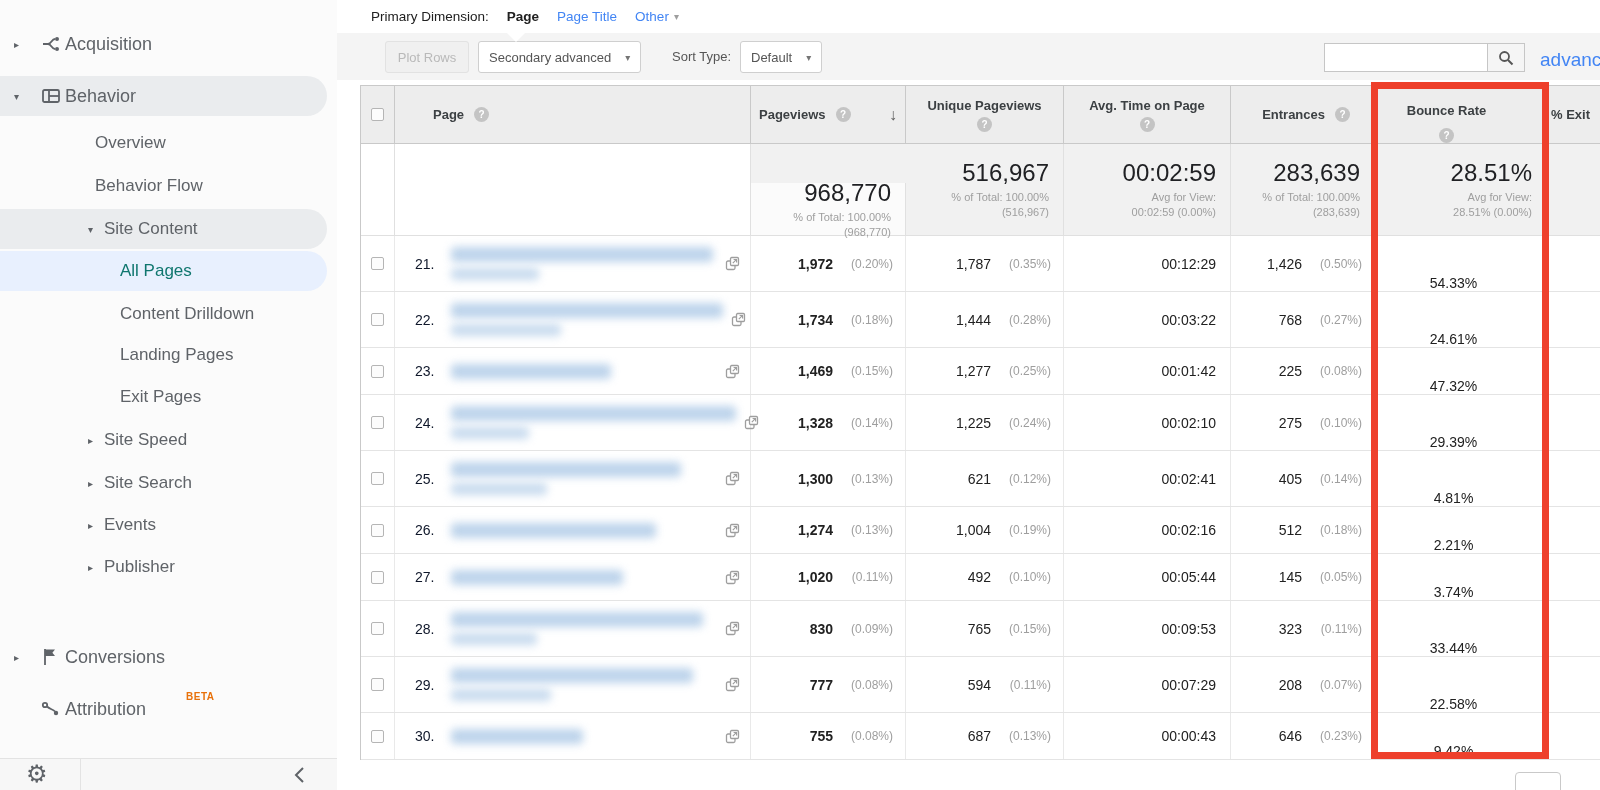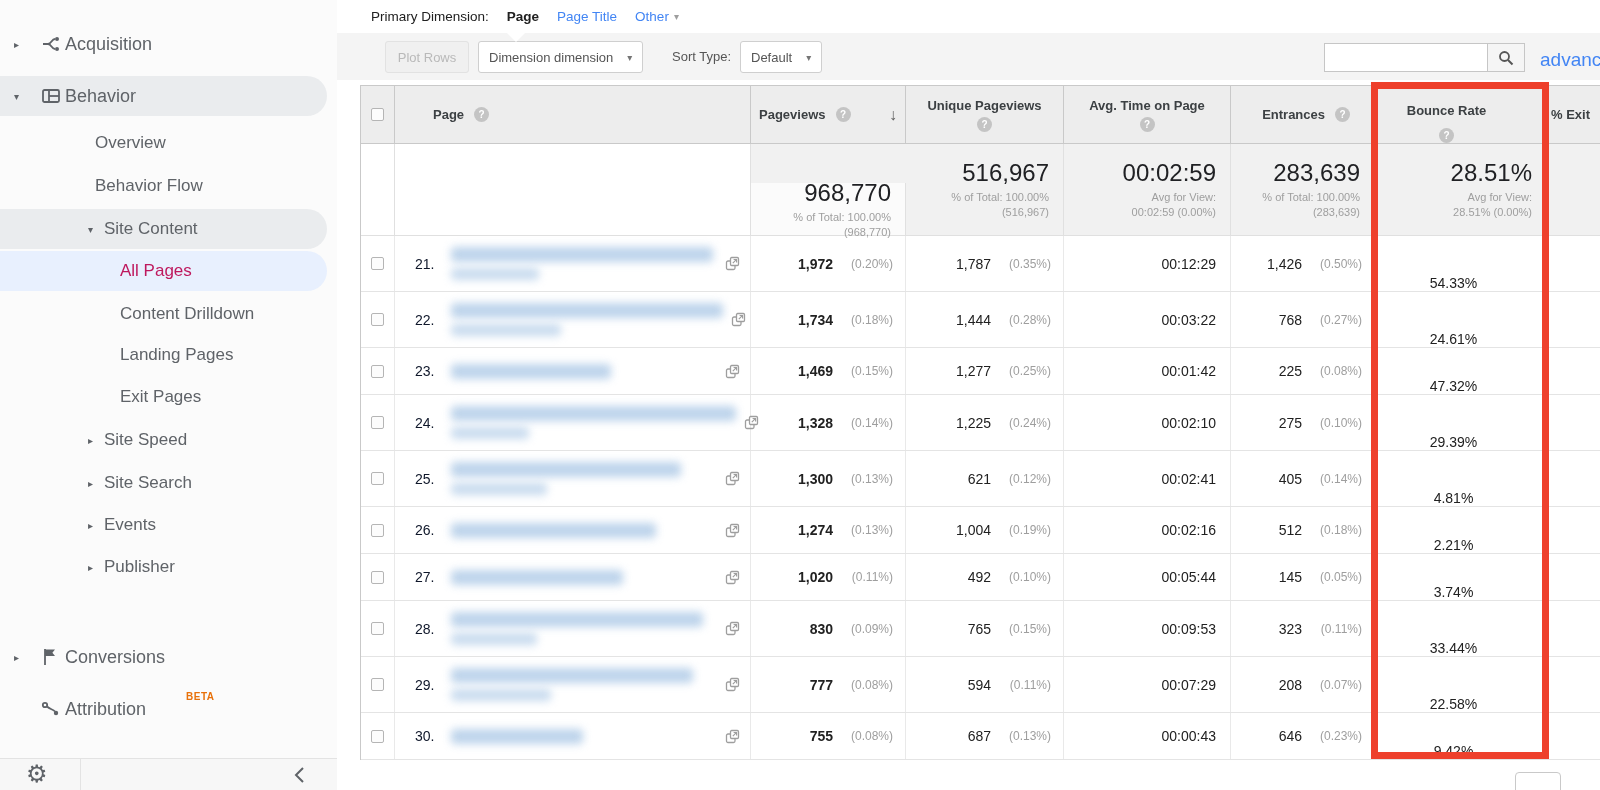--- a/index.html
+++ b/index.html
@@ -14,21 +14,21 @@
   .nav-item.top .arrow { left:14px; }
   .nav-item.top .nav-icon { position:absolute; left:40px; width:22px; height:22px; }
   .nav-item.top .lbl { position:absolute; left:65px; }
   .nav-item.sub1 { font-size:17px; }
   .nav-item.sub1 .lbl { position:absolute; left:95px; }
   .nav-item.sub1.witharrow .arrow { left:88px; }
   .nav-item.sub1.witharrow .lbl { left:104px; }
   .nav-item.sub2 { font-size:17px; }
   .nav-item.sub2 .lbl { position:absolute; left:120px; }
   .nav-item.pill-gray { background:#eaecee; border-radius:0 20px 20px 0; }
-  .nav-item.pill-blue { background:#e8f0fe; border-radius:0 20px 20px 0; color:#be185d; }
+  .nav-item.pill-blue { background:#e8f0fe; border-radius:0 20px 20px 0; color:#0f766e; }
   .beta { position:absolute; left:186px; top:2px; font-size:10px; font-weight:bold; color:#e8710a; letter-spacing:.5px; }
   .side-foot { position:absolute; left:0; bottom:0; width:337px; height:32px; border-top:1px solid #e3e3e3; background:#f7f7f7; }
   .side-foot .vdiv { position:absolute; left:80px; top:0; bottom:0; width:1px; background:#e3e3e3; }
   .gear { position:absolute; left:26px; top:1px; font-size:24px; color:#5f6368; cursor:pointer; }
   .collapse { position:absolute; left:292px; top:5px; cursor:pointer; }
 
   
   .content { position:absolute; left:337px; top:0; width:1263px; height:790px; background:#fff; overflow:hidden; }
   .pd-bar { position:absolute; left:0; top:0; width:100%; height:33px; background:#fff; display:flex; align-items:center; padding-left:34px; gap:18px; font-size:13.5px; }
   .pd-label { color:#212121; }
@@ -197,21 +197,21 @@
     <span class="pd-other">
       <span class="pd-tab">Other</span>
       <span class="pd-caret">▾</span>
     </span>
   </div>
   <div class="notch"></div>
 
   <div class="toolbar">
     <div class="btn disabled plot-rows">Plot Rows</div>
     <div class="btn secondary">
-      <span>Dimension dimension</span>
+      <span>Secondary advanced</span>
       <span class="caret">▾</span>
     </div>
     <span class="sort-label">Sort Type:</span>
     <div class="btn default-btn">
       <span>Default</span>
       <span class="caret">▾</span>
     </div>
     <div class="search-wrap">
       <input class="search-input" value="" style="">
       <div class="search-btn">

